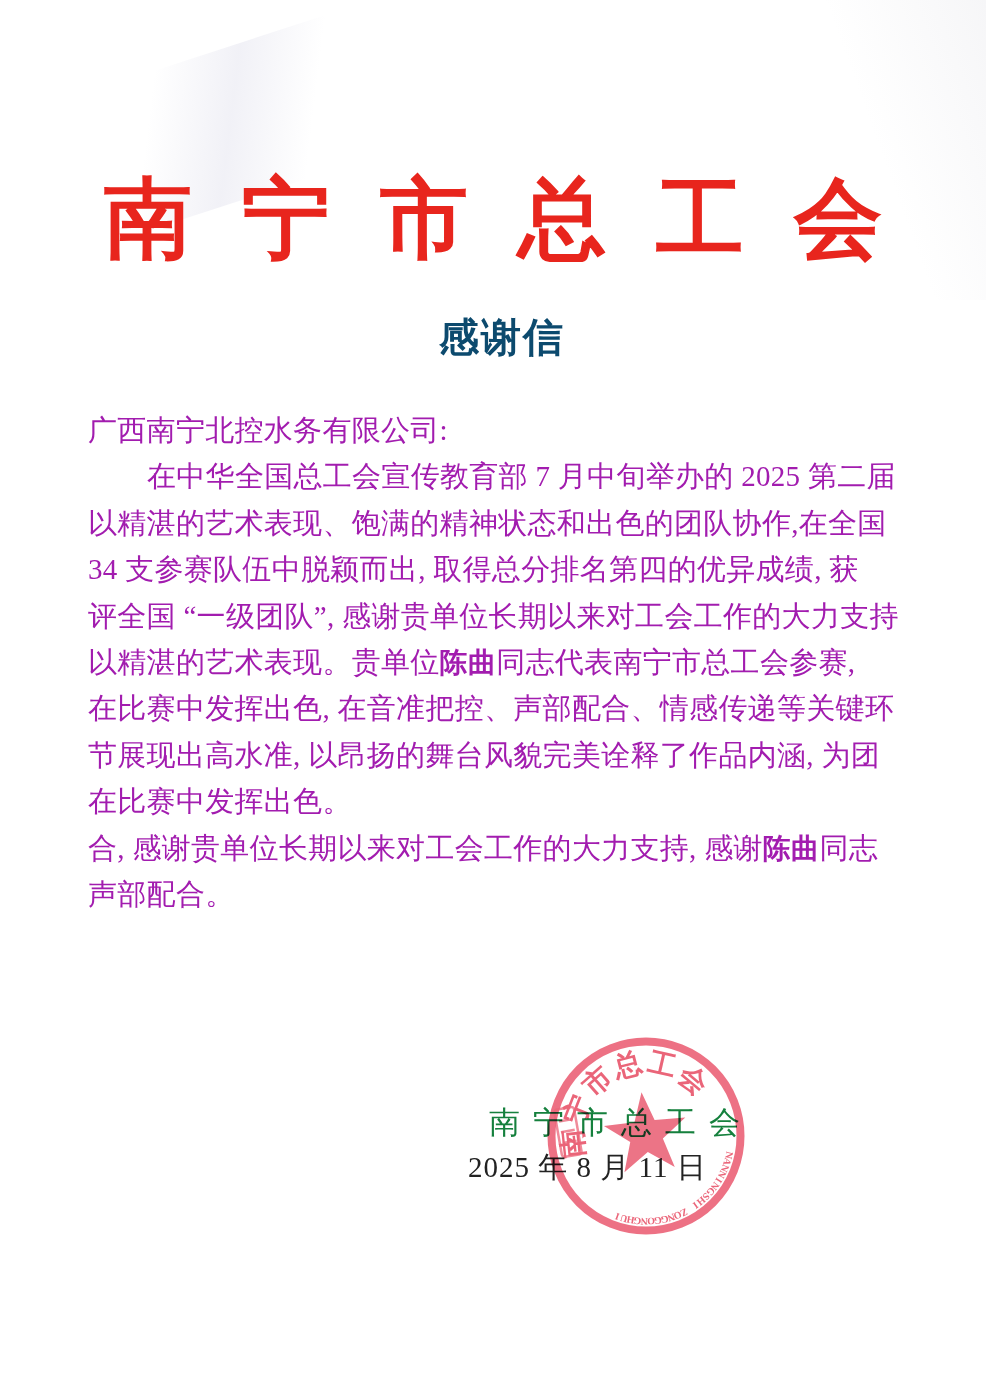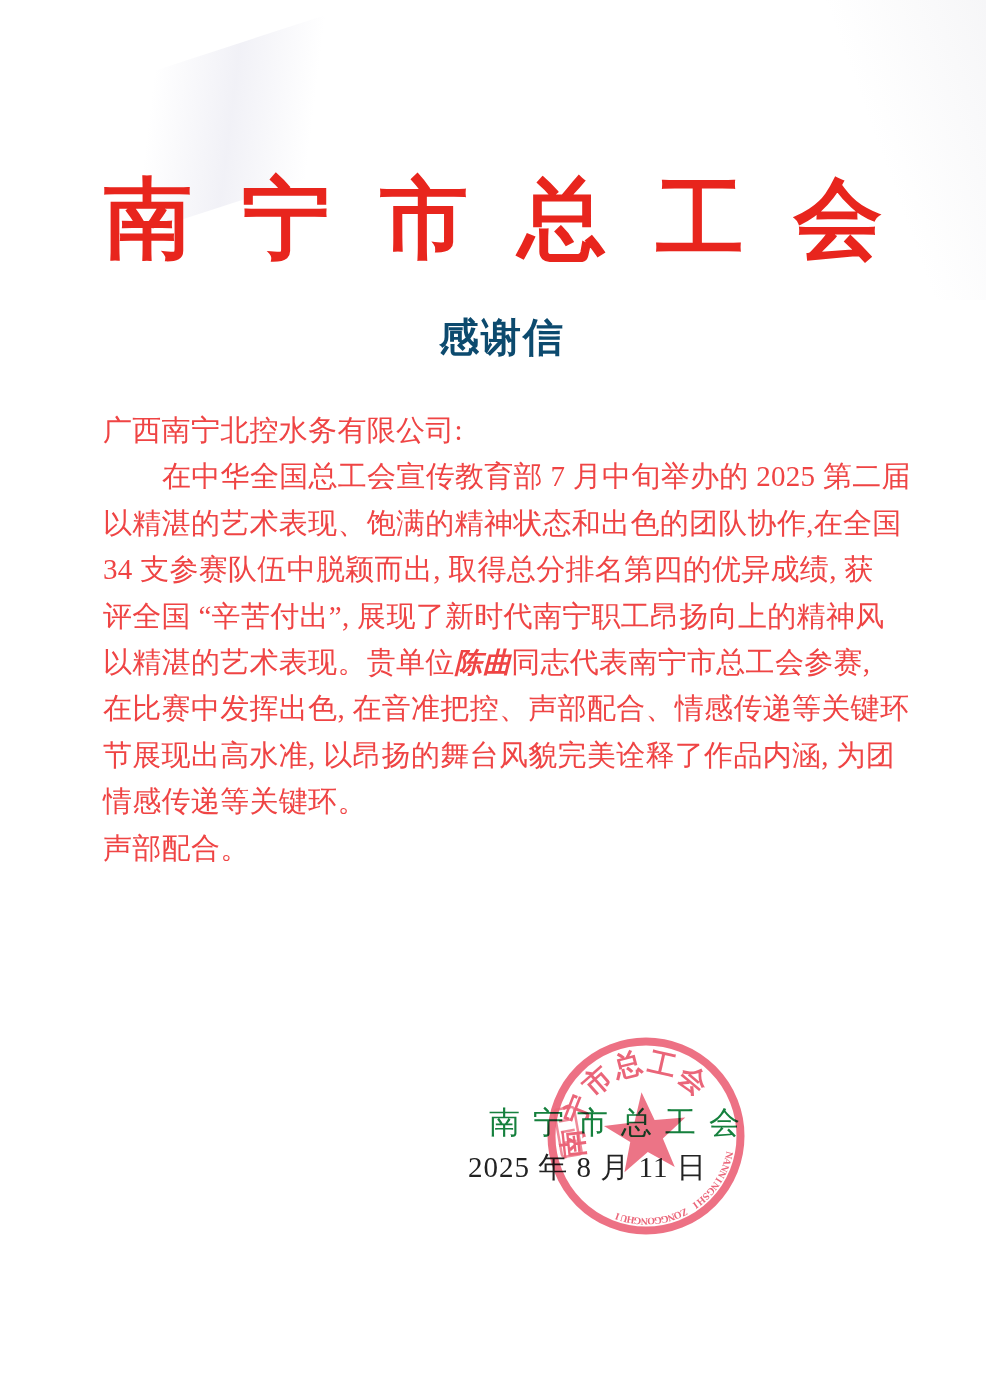--- a/index.html
+++ b/index.html
@@ -33,34 +33,33 @@
   }
   
   .letter-heading{
     position:absolute;left:104px;top:310px;width:796px;
     text-align:center;
     font-size:40px;font-weight:bold;color:#0c4a6e;
     letter-spacing:2px;
   }
   
   .body-block{
-    position:absolute;left:103px;top:407px;width:786px;
-    font-size:29px;color:#ef4444;
+    position:absolute;left:88px;top:407px;width:786px;
+    font-size:29px;color:#a21caf;
   }
   .body-line{
     height:46.4px;line-height:46.4px;
     white-space:nowrap;
     letter-spacing:0.3px;
   }
   .body-line.indent{padding-left:59px;}
   .bold-name{
     font-weight:bold;
     font-family:"Liberation Sans","DejaVu Sans",sans-serif;
     font-size:28px;
-    font-style:italic;
   }
   
   .signature-org{
     position:absolute;left:468px;top:1102px;width:306px;
     text-align:center;
     font-size:31px;color:#15803d;
     letter-spacing:13px;
     white-space:nowrap;
     z-index:1;
   }
@@ -103,25 +102,26 @@
       <span>会</span>
     </div>
 
   <div class="letter-heading">感谢信</div>
 
   <div class="body-block">
     <div class="body-line"><span>广西南宁北控水务有限公司:</span></div>
     <div class="body-line indent"><span>在中华全国总工会宣传教育部 7 月中旬举办的 2025 第二届</span></div>
     <div class="body-line"><span>以精湛的艺术表现、饱满的精神状态和出色的团队协作,在全国</span></div>
     <div class="body-line"><span>34 支参赛队伍中脱颖而出, 取得总分排名第四的优异成绩, 获</span></div>
-    <div class="body-line"><span>评全国 “辛苦付出”, 展现了新时代南宁职工昂扬向上的精神风</span></div>
+    <div class="body-line"><span>评全国 “一级团队”, 感谢贵单位长期以来对工会工作的大力支持</span></div>
     <div class="body-line"><span>以精湛的艺术表现。贵单位</span><span class="bold-name">陈曲</span><span>同志代表南宁市总工会参赛,</span></div>
     <div class="body-line"><span>在比赛中发挥出色, 在音准把控、声部配合、情感传递等关键环</span></div>
     <div class="body-line"><span>节展现出高水准, 以昂扬的舞台风貌完美诠释了作品内涵, 为团</span></div>
-    <div class="body-line"><span>情感传递等关键环。</span></div>
+    <div class="body-line"><span>在比赛中发挥出色。</span></div>
+    <div class="body-line"><span>合, 感谢贵单位长期以来对工会工作的大力支持, 感谢</span><span class="bold-name">陈曲</span><span>同志</span></div>
     <div class="body-line"><span>声部配合。</span></div>
   </div>
 
   <div class="signature-org">南宁市总工会</div>
   <div class="signature-date">2025 年 8 月 11 日</div>
 
   <div class="seal">
     <svg viewBox="0 0 204 204" xmlns="http://www.w3.org/2000/svg">
       <circle cx="102" cy="102" r="94.5" fill="none" stroke="#e84f66" stroke-width="8" stroke-opacity="0.92"></circle>
       <polygon points="102,58 112.1,87.1 142.9,87.7 118.4,106.3 127.3,135.8 102,118.2 76.7,135.8 85.6,106.3 61.1,87.7 91.9,87.1" fill="#e84f66" fill-opacity="0.9" transform="rotate(-6 102 101)"></polygon>

